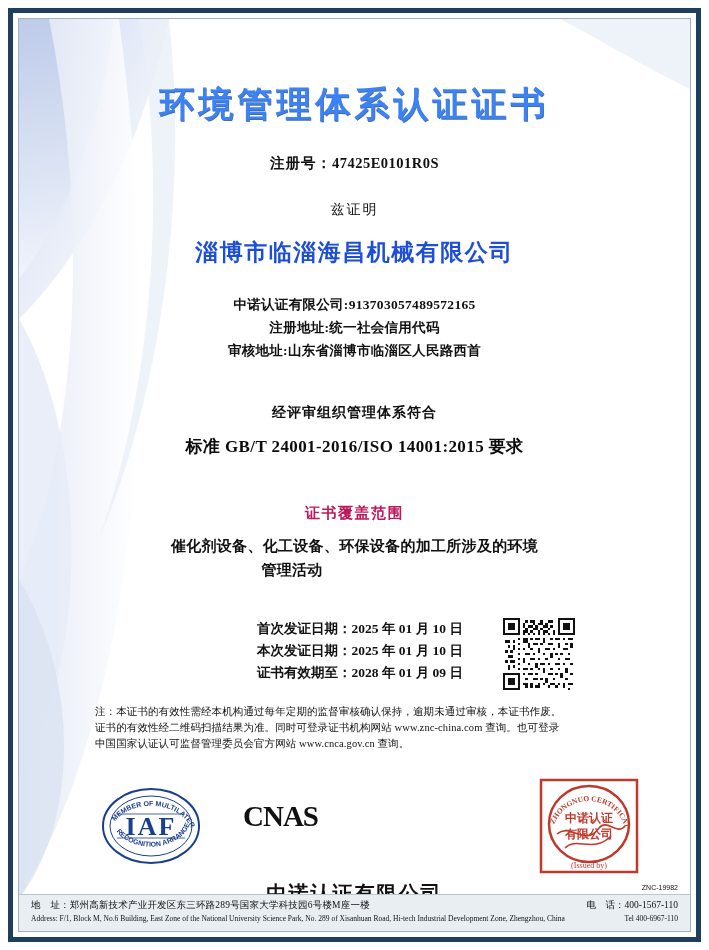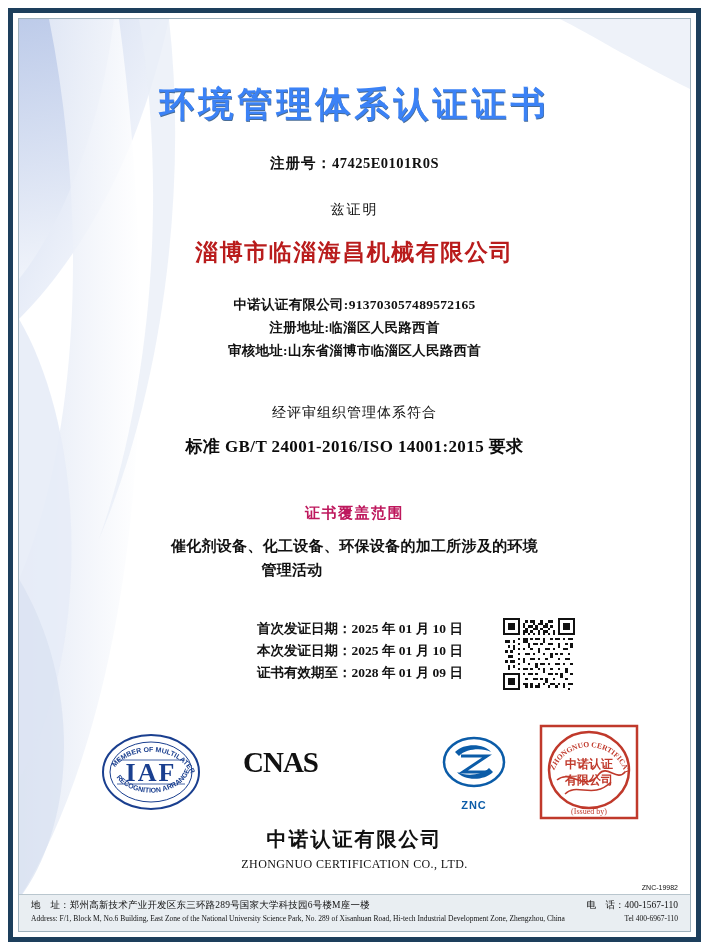--- a/index.html
+++ b/index.html
@@ -86,41 +86,41 @@
     font-weight: normal;
     color: #111;
     letter-spacing: 2px;
   }
 
   .company {
     margin-top: 18px;
     font-family: "Liberation Serif", serif;
     font-size: 23px;
     font-weight: bold;
-    color: #b91c1c;
+    color: #1d4ed8;
     letter-spacing: 1.5px;
   }
 
   .detail-block {
     margin-top: 25px;
     line-height: 23px;
   }
   .detail-line {
     font-family: "Liberation Serif", serif;
     font-size: 13.5px;
     font-weight: bold;
     color: #111;
     letter-spacing: 0.3px;
   }
 
   .conform {
     margin-top: 42px;
     font-family: "Liberation Serif", serif;
     font-size: 14px;
-    font-weight: normal;
+    font-weight: bold;
     color: #111;
     letter-spacing: 1px;
   }
   .standard {
     margin-top: 13px;
     font-family: "Liberation Serif", serif;
     font-size: 17px;
     font-weight: bold;
     color: #0c0c0c;
     letter-spacing: 0.4px;
@@ -345,21 +345,21 @@
         <div class="reg-no">
           <span class="label">注册号：</span><span>47425E0101R0S</span>
         </div>
 
         <div class="hereby">兹证明</div>
 
         <div class="company">淄博市临淄海昌机械有限公司</div>
 
         <div class="detail-block">
           <div class="detail-line">中诺认证有限公司:913703057489572165</div>
-          <div class="detail-line">注册地址:临淄区人民路西首</div>
+          <div class="detail-line">注册地址:统一社会信用代码</div>
           <div class="detail-line">审核地址:山东省淄博市临淄区人民路西首</div>
         </div>
 
         <div class="conform">经评审组织管理体系符合</div>
         <div class="standard">标准 GB/T 24001-2016/ISO 14001:2015 要求</div>
 
         <div class="scope-title">证书覆盖范围</div>
         <div class="scope-body">
           <span>催化剂设备、化工设备、环保设备的加工所涉及的环境</span>
           <span class="line2">管理活动</span>
@@ -520,20 +520,25 @@
                 <rect x="9" y="27" width="1" height="1"></rect>
                   <rect x="13" y="27" width="2" height="1"></rect>
                 <rect x="18" y="27" width="1" height="1"></rect>
                   <rect x="21" y="27" width="1" height="1"></rect>
                 <rect x="26" y="28" width="1" height="1"></rect>
               </g>
             </svg>
           </div>
         </div>
 
+        <div class="notes">
+          <div>注：本证书的有效性需经本机构通过每年定期的监督审核确认保持，逾期未通过审核，本证书作废。</div>
+          <div>证书的有效性经二维码扫描结果为准。同时可登录证书机构网站 www.znc-china.com 查询。也可登录</div>
+          <div>中国国家认证认可监督管理委员会官方网站 www.cnca.gov.cn 查询。</div>
+        </div>
 
         <div class="logos">
 
           <div class="logo logo-iaf">
             <svg width="100" height="88" viewBox="0 0 100 88">
               <ellipse cx="50" cy="44" rx="48" ry="37" fill="#ffffff" stroke="#1a3f8f" stroke-width="2"></ellipse>
               <ellipse cx="50" cy="44" rx="41" ry="30" fill="none" stroke="#1a3f8f" stroke-width="1"></ellipse>
               <path id="arcTop" d="M10,46 A42,32 0 0 1 90,46" fill="none"></path>
               <path id="arcBot" d="M12,44 A40,30 0 0 0 88,44" fill="none"></path>
               <text font-family="Liberation Sans, sans-serif" font-size="7" fill="#1a3f8f" font-weight="bold">
@@ -548,29 +553,20 @@
             </svg>
           </div>
 
           <div class="logo logo-cnas">
             <svg width="86" height="46" viewBox="0 0 86 46">
               <text x="2" y="32" font-family="Liberation Serif, serif" font-size="29" font-weight="bold" fill="#111111" letter-spacing="-1">CNAS</text>
             </svg>
           </div>
 
 
-          <div class="logo logo-znc">
-            <svg width="66" height="60" viewBox="0 0 66 60">
-              <ellipse cx="33" cy="28" rx="30" ry="24" fill="none" stroke="#0b5ca8" stroke-width="2.5"></ellipse>
-              <path d="M14,18 C24,8 44,10 50,18 C42,14 26,14 18,22 Z" fill="#0b5ca8"></path>
-              <path d="M52,38 C42,48 22,46 16,38 C24,42 40,42 48,34 Z" fill="#0b5ca8"></path>
-              <path d="M20,22 L46,22 L22,38 L48,38" fill="none" stroke="#0b5ca8" stroke-width="3"></path>
-            </svg>
-            <div class="znc-label">ZNC</div>
-          </div>
 
           <div class="logo logo-seal">
             <svg width="104" height="100" viewBox="0 0 104 100">
               <rect x="4" y="2" width="96" height="92" fill="none" stroke="#c0392b" stroke-width="2.5"></rect>
               <ellipse cx="52" cy="46" rx="40" ry="38" fill="none" stroke="#c0392b" stroke-width="2.5"></ellipse>
               <path id="sealArc" d="M16,50 A37,35 0 0 1 88,50" fill="none"></path>
               <text font-family="Liberation Serif, serif" font-size="7.5" fill="#c0392b" font-weight="bold">
                 <textPath href="#sealArc" startOffset="4%">ZHONGNUO CERTIFICATION CO., LTD</textPath>
               </text>
               <text x="52" y="44" text-anchor="middle" font-family="Liberation Serif, serif" font-size="12" fill="#c0392b" font-weight="bold">中诺认证</text>

